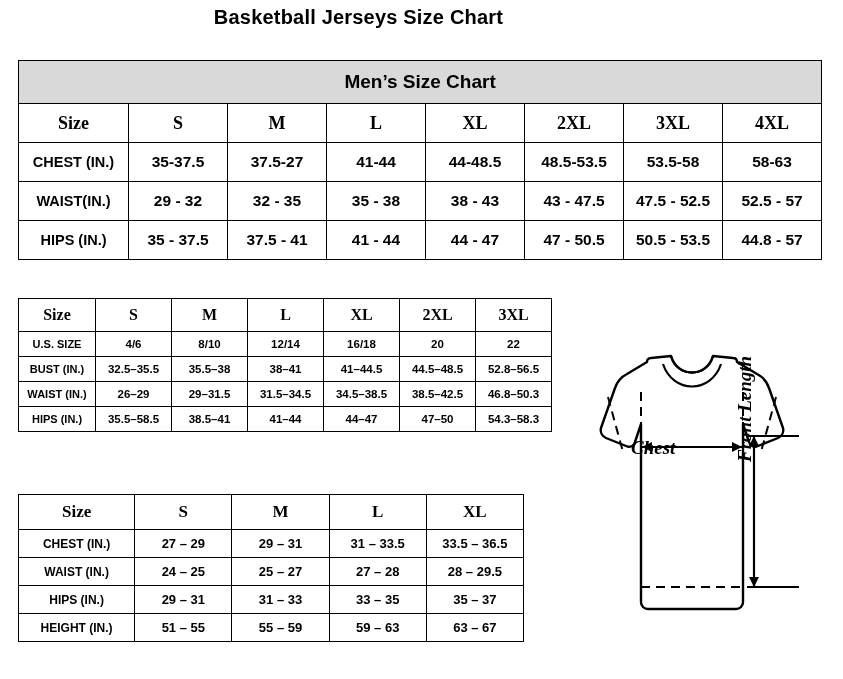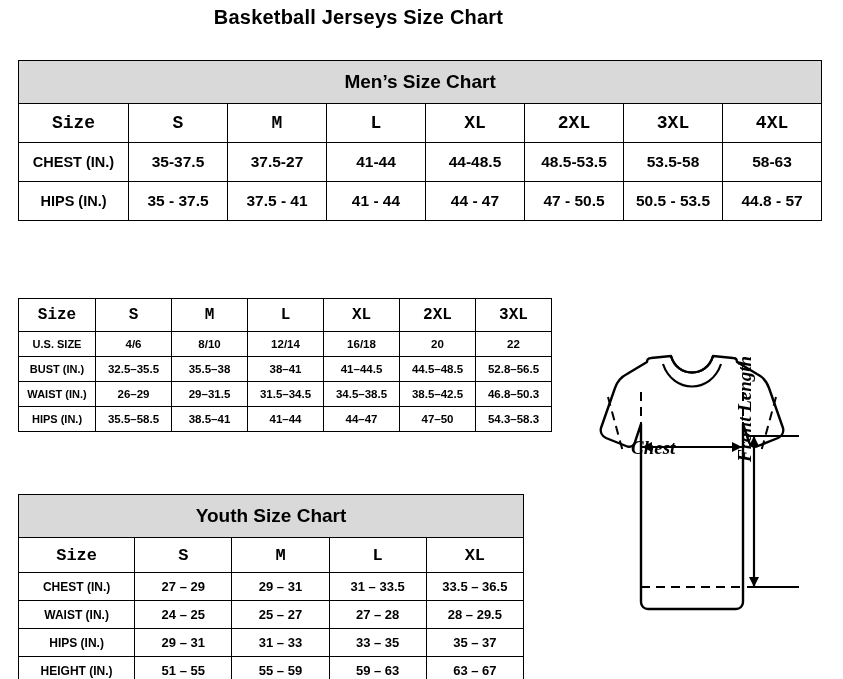--- a/index.html
+++ b/index.html
@@ -38,21 +38,21 @@
     font-weight: bold;
     background: #ffffff;
     padding: 0;
   }
   .caption {
     background: #d9d9d9 !important;
     font-family: "Liberation Sans", sans-serif;
     font-weight: bold;
   }
   .hdr {
-    font-family: Liberation Mono, monospace;
+    font-family: Liberation Serif, serif;
     font-weight: bold;
   }
   .rowlabel {
     font-family: "Liberation Sans", sans-serif;
     font-weight: bold;
     margin-left: 10px;
   }
   .val {
     font-family: "Liberation Sans", sans-serif;
     font-weight: bold;
@@ -161,20 +161,30 @@
       <td class="rowlabel">CHEST (IN.)</td>
       <td class="val">35-37.5</td>
       <td class="val">37.5-27</td>
       <td class="val">41-44</td>
       <td class="val">44-48.5</td>
       <td class="val">48.5-53.5</td>
       <td class="val">53.5-58</td>
       <td class="val">58-63</td>
     </tr>
     <tr>
+      <td class="rowlabel">WAIST(IN.)</td>
+      <td class="val">29 - 32</td>
+      <td class="val">32 - 35</td>
+      <td class="val">35 - 38</td>
+      <td class="val">38 - 43</td>
+      <td class="val">43 - 47.5</td>
+      <td class="val">47.5 - 52.5</td>
+      <td class="val">52.5 - 57</td>
+    </tr>
+    <tr>
       <td class="rowlabel">HIPS (IN.)</td>
       <td class="val">35 - 37.5</td>
       <td class="val">37.5 - 41</td>
       <td class="val">41 - 44</td>
       <td class="val">44 - 47</td>
       <td class="val">47 - 50.5</td>
       <td class="val">50.5 - 53.5</td>
       <td class="val">44.8 - 57</td>
     </tr>
   </tbody>
@@ -241,23 +251,20 @@
 
 <table class="chart" id="youth-chart">
   <colgroup>
     <col class="c0">
       <col class="cx">
       <col class="cx">
       <col class="cx">
       <col class="cx">
   </colgroup>
   <tbody>
-    <tr>
-      <td class="caption" colspan="5">Youth Size Chart</td>
-    </tr>
     <tr>
       <td class="hdr">Size</td>
       <td class="hdr">S</td>
       <td class="hdr">M</td>
       <td class="hdr">L</td>
       <td class="hdr">XL</td>
     </tr>
     <tr>
       <td class="rowlabel">CHEST (IN.)</td>
       <td class="val">27  –  29</td>

